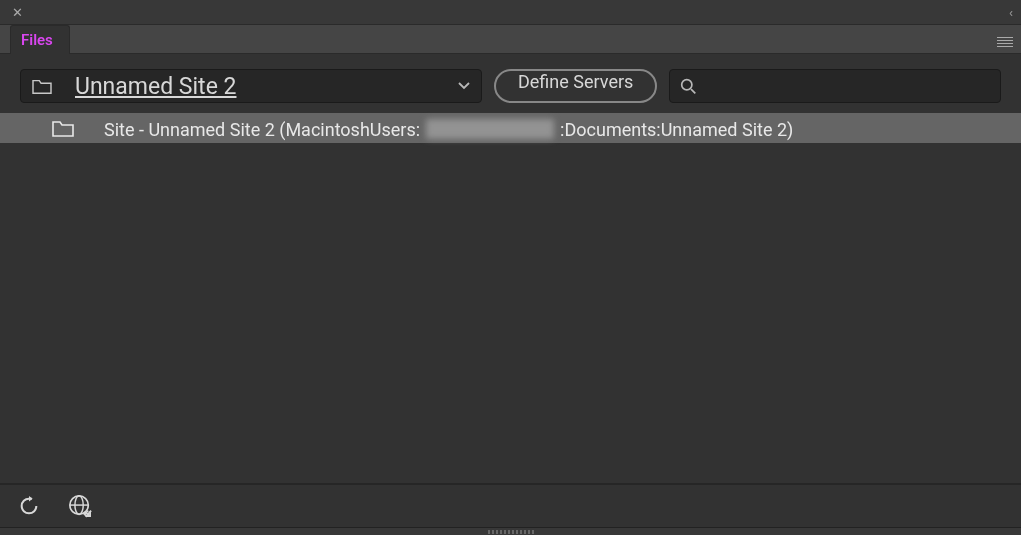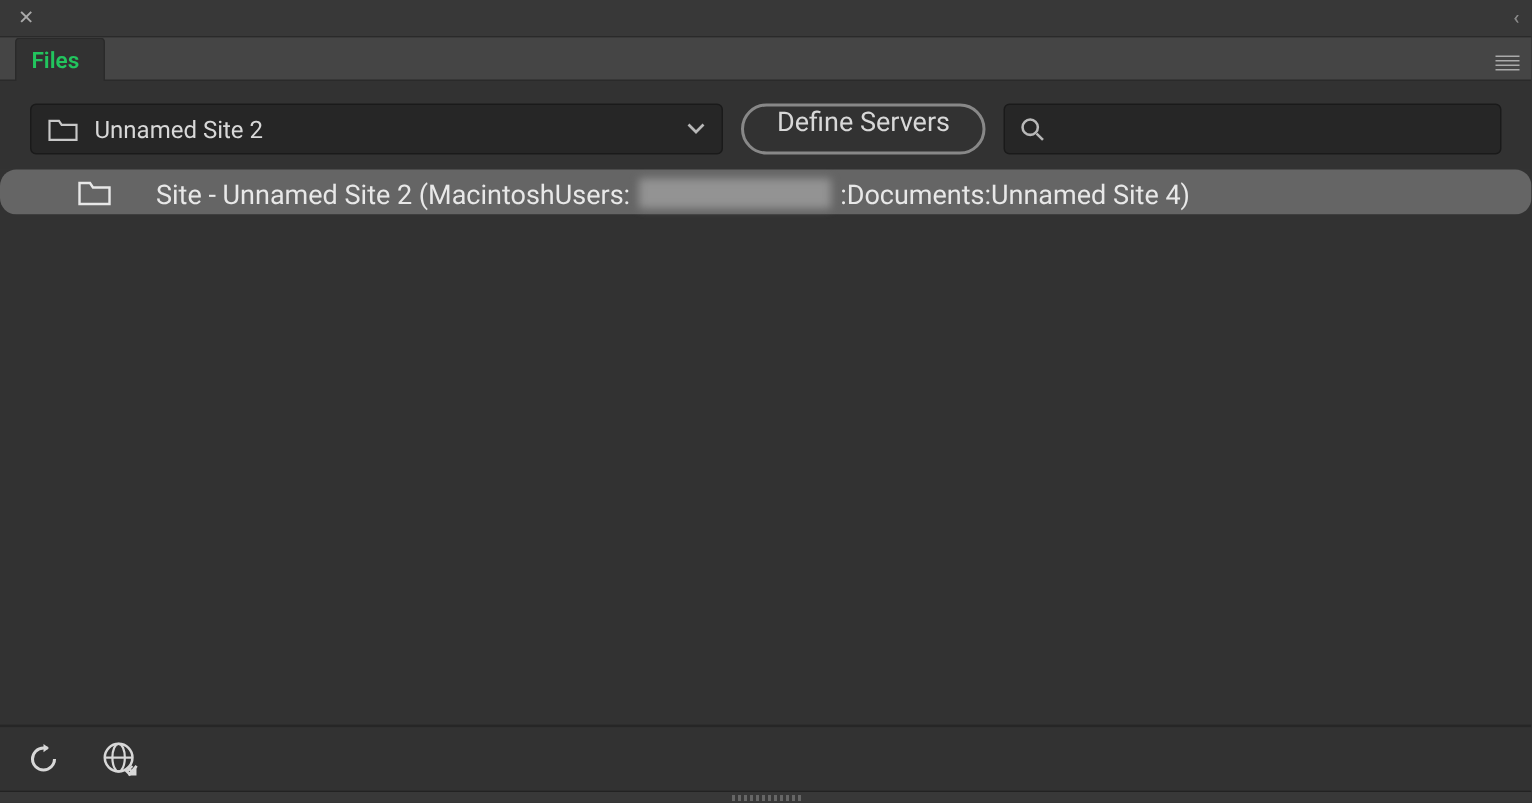--- a/index.html
+++ b/index.html
@@ -42,21 +42,21 @@
       height: 29px;
       background: #454545;
       display: flex;
       align-items: flex-end;
       justify-content: space-between;
       border-bottom: 1px solid #2a2a2a;
       padding: 0 6px 0 10px;
     }
     .tab {
       background: #323232;
-      color: #22c55e;
+      color: #d946ef;
       font-size: 15px;
       font-weight: 600;
       padding: 5px 16px 5px 10px;
       border-top-left-radius: 3px;
       border-top-right-radius: 3px;
       border: 1px solid #2a2a2a;
       border-bottom: none;
       cursor: pointer;
       position: relative;
       top: 1px;
@@ -92,24 +92,25 @@
       padding: 0 10px;
       cursor: pointer;
       position: relative;
     }
     .folder-icon-svg {
       width: 22px;
       height: 18px;
       flex-shrink: 0;
     }
     .site-name {
-      font-size: 16px;
+      font-size: 23px;
       color: #d8d8d8;
-      margin-left: 10px;
+      margin-left: 22px;
       flex: 1;
+      text-decoration: underline;
     }
     .chevron {
       color: #aaa;
       font-size: 12px;
     }
     .define-servers-btn {
       height: 34px;
       padding: 0 22px;
       border: 2px solid #888;
       border-radius: 17px;
@@ -154,21 +155,20 @@
     }
     .file-row {
       height: 30px;
       background: #656565;
       display: flex;
       align-items: center;
       padding-left: 50px;
       color: #e8e8e8;
       font-size: 18px;
       cursor: pointer;
-      border-radius: 11px;
     }
     .file-row .folder-icon-svg {
       width: 26px;
       height: 20px;
     }
     .file-row-label {
       margin-left: 28px;
       display: flex;
       align-items: baseline;
     }
@@ -284,21 +284,21 @@
 
 
   <div class="file-list">
     <div class="file-row">
       <svg class="folder-icon-svg" viewBox="0 0 24 20">
         <path d="M2 4 L9 4 L11 7 L22 7 L22 18 L2 18 Z" fill="none" stroke="#e8e8e8" stroke-width="1.6"></path>
       </svg>
       <span class="file-row-label">
         <span>Site - Unnamed Site 2 (MacintoshUsers:</span>
         <span class="redacted"></span>
-        <span>:Documents:Unnamed Site 4)</span>
+        <span>:Documents:Unnamed Site 2)</span>
       </span>
     </div>
     <div class="main-area"></div>
   </div>
 
   <div class="divider-line"></div>
 
   <div class="footer-bar">
     <div class="footer-icon">
       <svg class="refresh-svg" viewBox="0 0 24 24">

